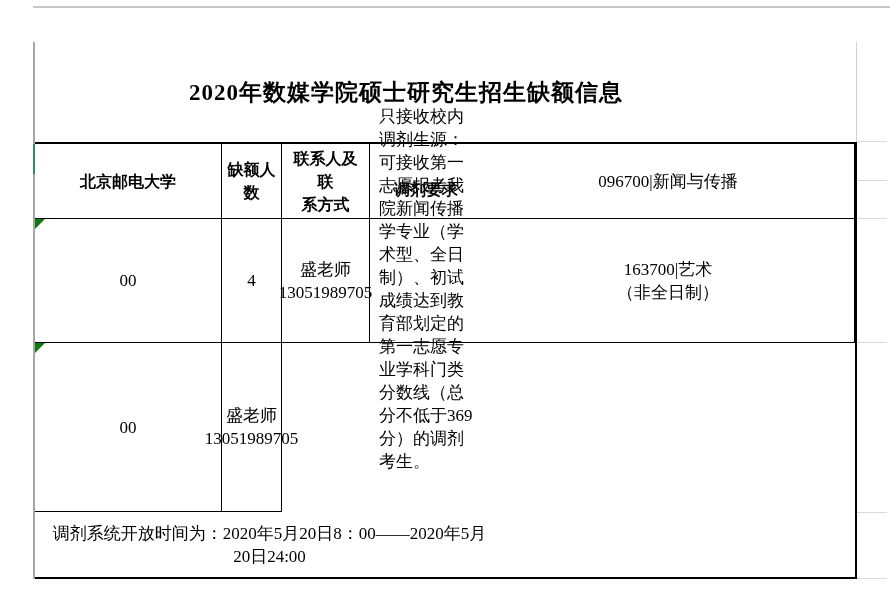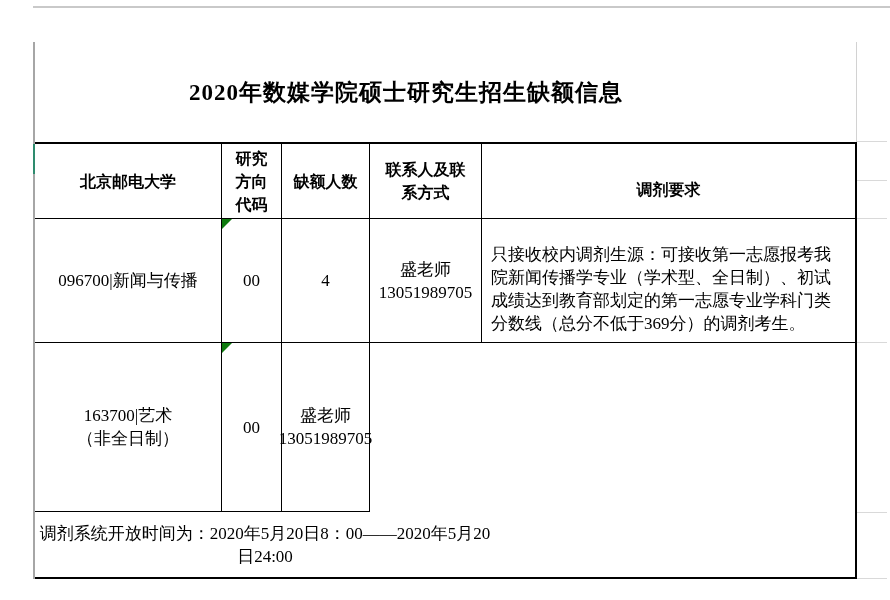--- a/index.html
+++ b/index.html
@@ -34,21 +34,21 @@
     border-right:1px solid #000;border-bottom:1px solid #000;
     display:flex;align-items:center;justify-content:center;
     text-align:center;white-space:pre-line;
     font-size:17px;line-height:23px;padding:2px 4px;
   }
   .cell.lastcol{border-right:none;margin-top:16px;}
   .head{font-weight:bold;font-size:16px;line-height:23px;}
   .req{justify-content:flex-end;text-align:left;padding:4px 9px;}
   .footrow{
     grid-column:1 / -1;border-right:none;border-bottom:none;
-    padding-right:364px;font-size:17px;
+    padding-right:364px;font-size:17px;padding-left:13px;
   }
   .tri{
     position:absolute;left:0;top:0;width:0;height:0;
     border-top:10px solid #0f7b0f;border-right:10px solid transparent;
   }
 </style>
 </head>
 <body>
 
 <div class="abs top-rule"></div>
@@ -60,23 +60,20 @@
 <div class="abs grid-stub" style="top:218px;"></div>
 <div class="abs grid-stub" style="top:342px;"></div>
 <div class="abs grid-stub" style="top:512px;"></div>
 <div class="abs grid-stub" style="top:578px;"></div>
 
 <div class="abs title">2020年数媒学院硕士研究生招生缺额信息</div>
 
 <div class="vtable">
 
   <div class="cell head">北京邮电大学</div>
-  <div class="cell head">研究
-方向
-代码</div>
   <div class="cell head">缺额人数</div>
   <div class="cell head">联系人及联
 系方式</div>
   <div class="cell head lastcol">调剂要求</div>
 
   <div class="cell">
     <span>096700|新闻与传播</span>
   </div>
   <div class="cell">
     <span class="tri"></span>

